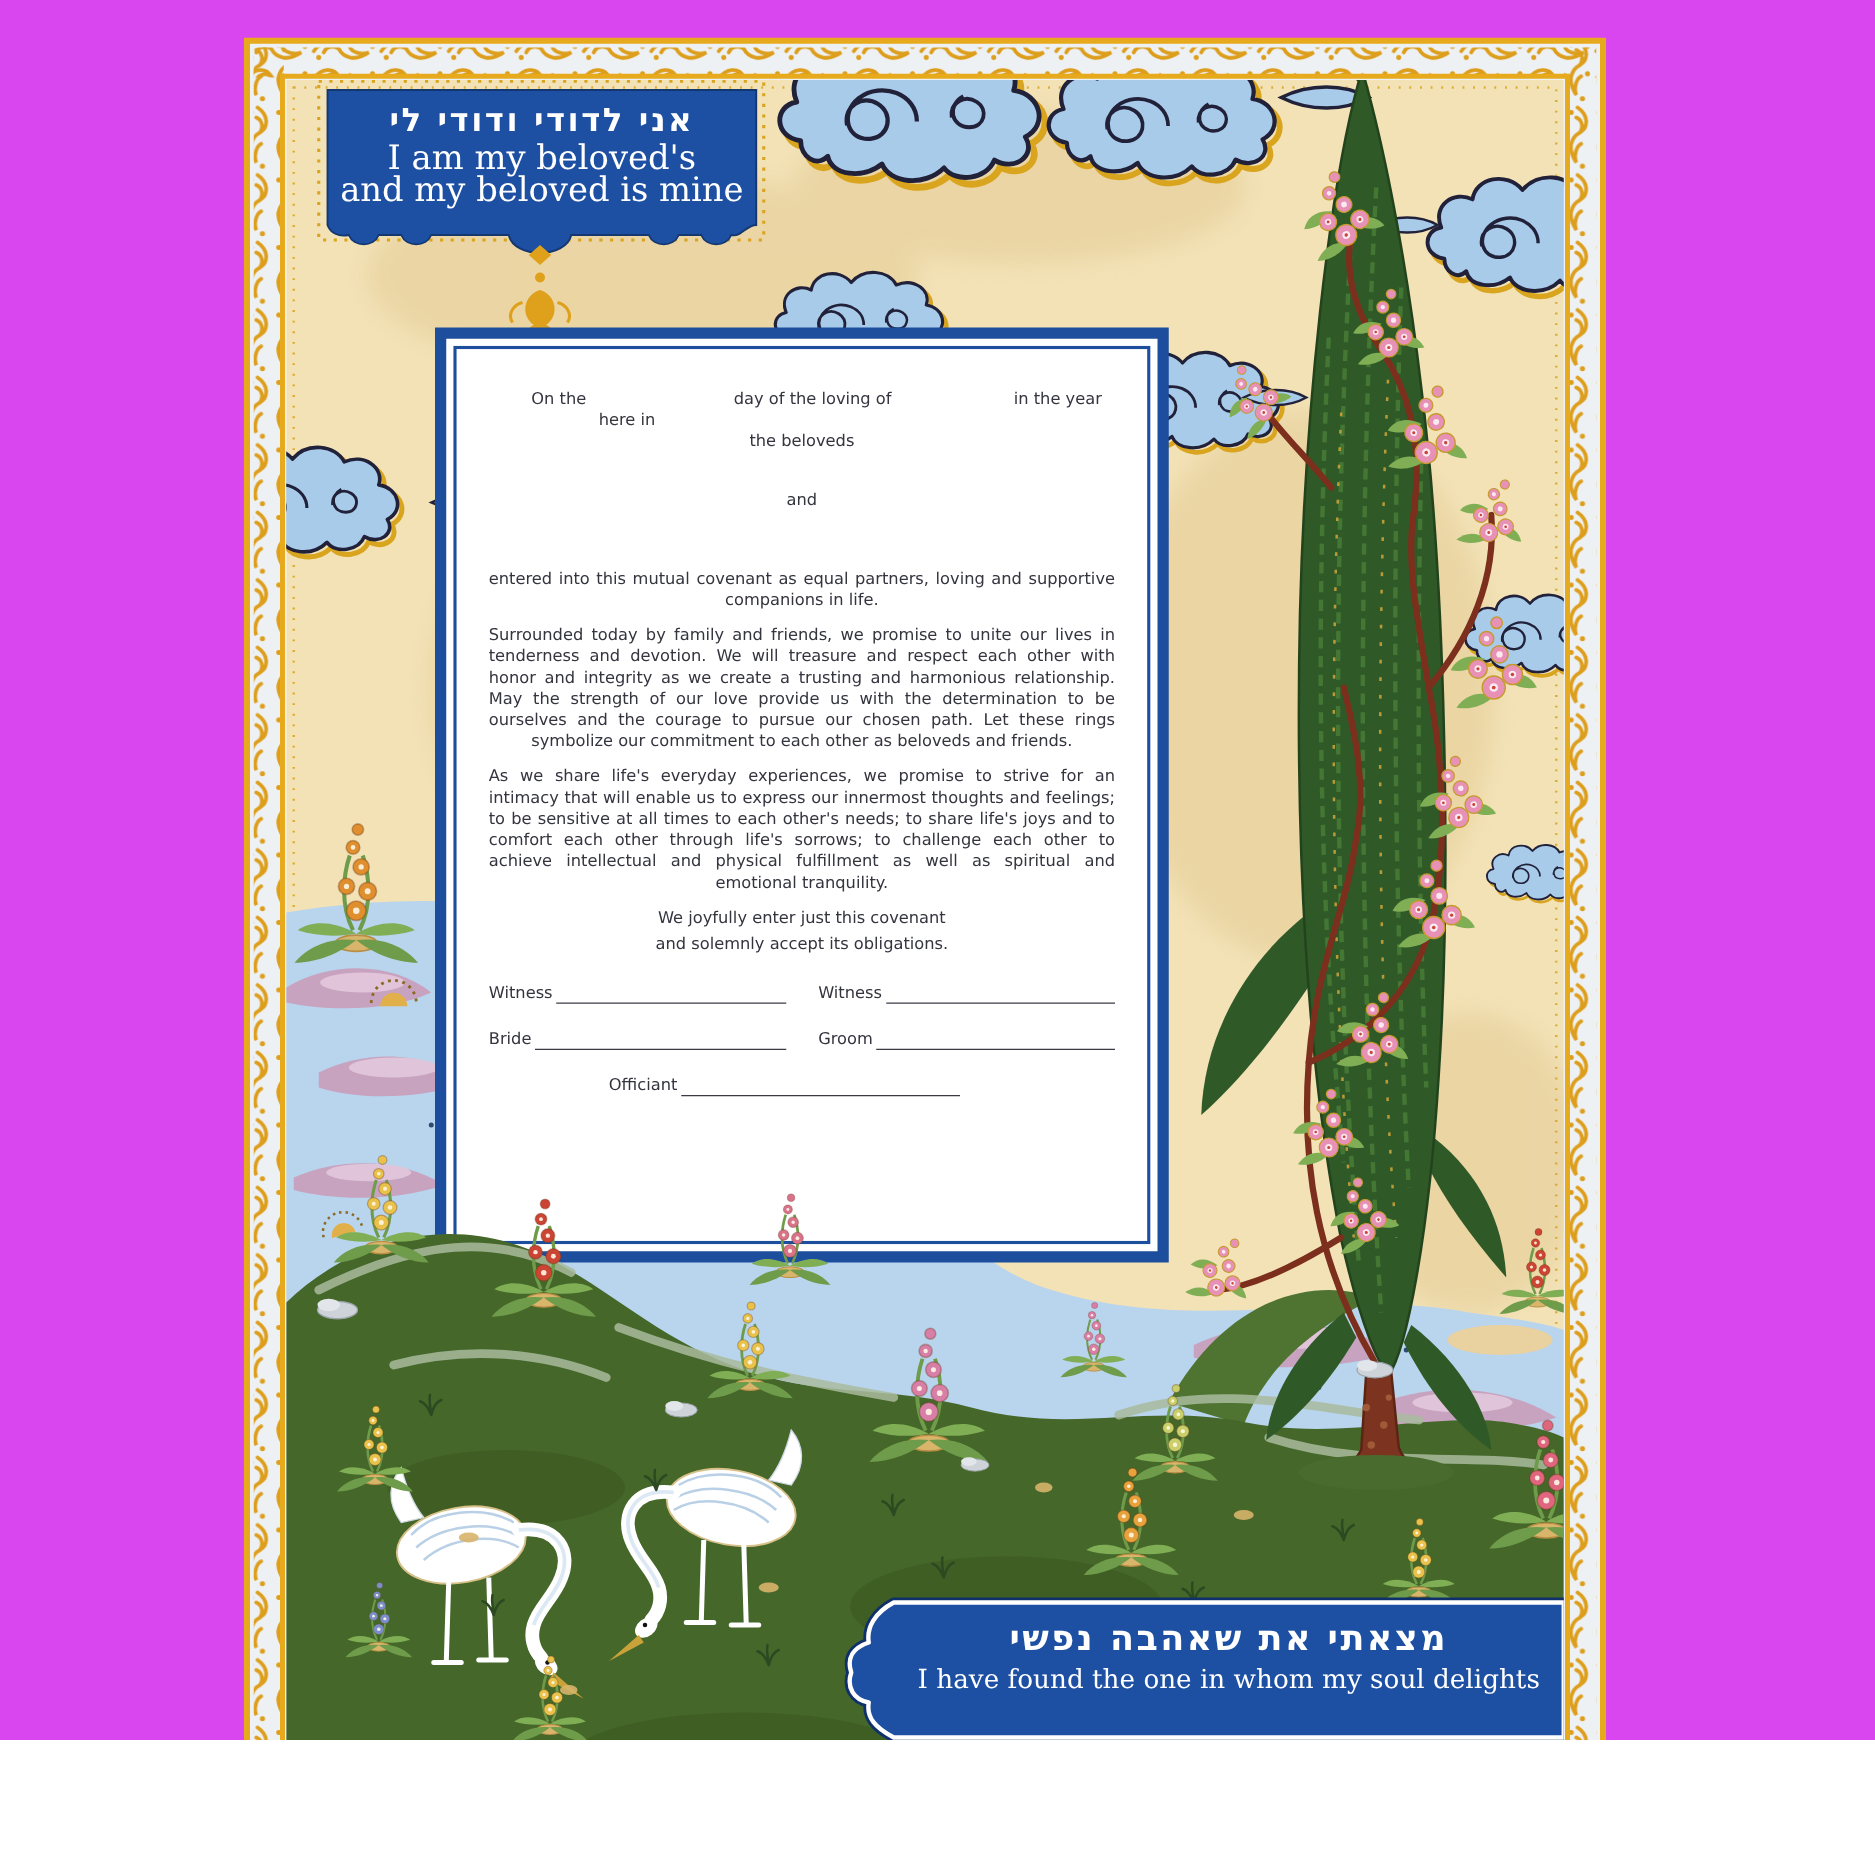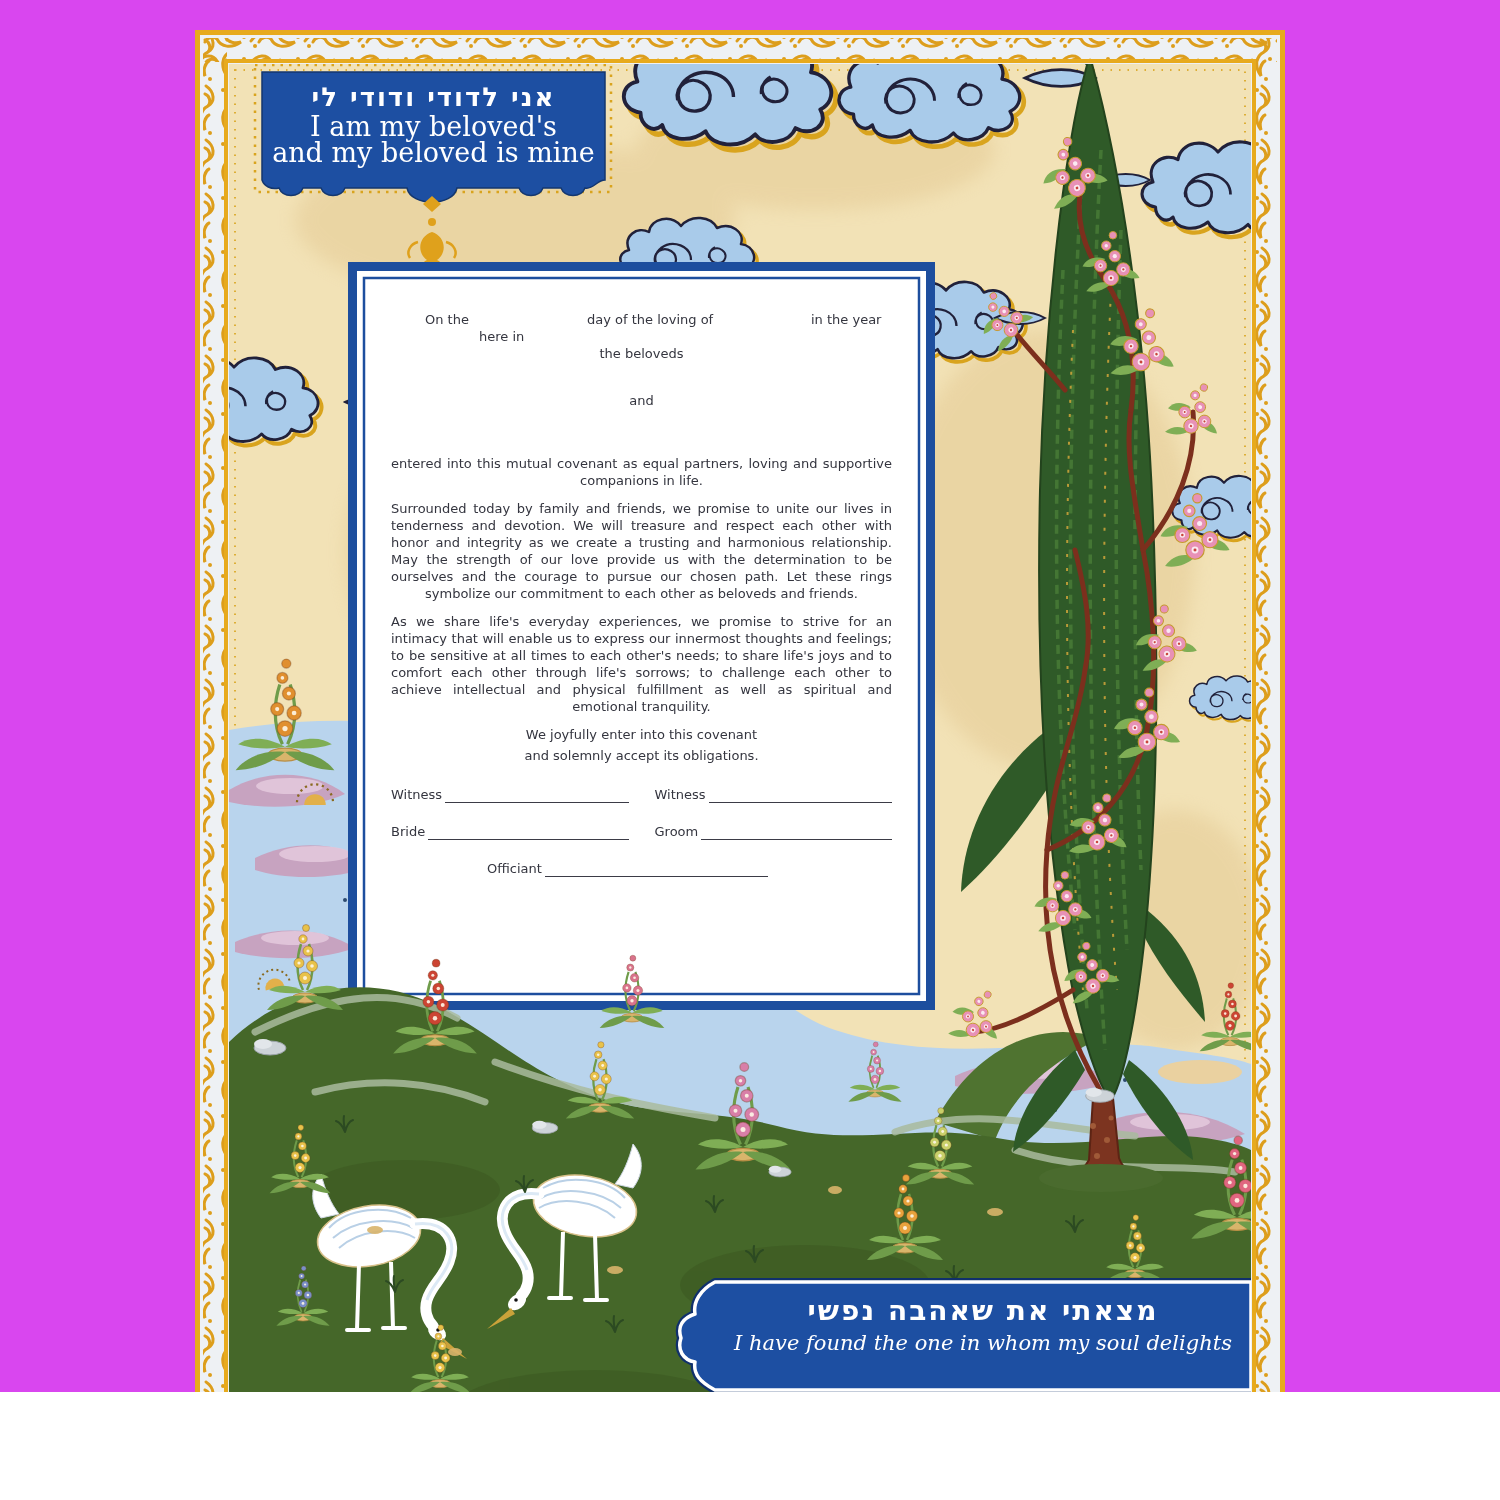--- a/index.html
+++ b/index.html
@@ -10,21 +10,21 @@
   .overlay{position:absolute;box-sizing:border-box;}
 
   
   .top-banner-text{left:67px;top:50px;width:343px;text-align:center;color:#ffffff;}
   .top-banner-text .heb{font-size:26px;font-weight:bold;letter-spacing:2px;line-height:34px;}
   .top-banner-text .eng{font-family:"DejaVu Serif",serif;font-size:27px;line-height:26px;}
 
   
   .bottom-banner-text{left:520px;top:1262px;width:536px;text-align:center;color:#ffffff;}
   .bottom-banner-text .heb{font-size:28px;font-weight:bold;letter-spacing:2px;line-height:38px;}
-  .bottom-banner-text .eng{font-family:"DejaVu Serif",serif;font-style:italic;font-size:21px;line-height:26px;}
+  .bottom-banner-text .eng{font-family:"DejaVu Serif",serif;font-size:21px;line-height:26px;}
 
   
   .panel-text{left:170px;top:265px;width:553px;height:718px;padding:16px 26px 0 26px;
               font-size:13px;line-height:1.32;color:#34353f;}
   .daterow{position:relative;height:17px;}
   .daterow span{position:absolute;white-space:nowrap;}
   .dr-onthe{left:34px;} .dr-dayof{left:196px;} .dr-year{left:420px;} .dr-herein{left:88px;}
   .centerline{text-align:center;}
   .gap34{height:30px;} .gap48{height:46px;}
   .panel-text p{margin:0 0 10px 0;text-align:justify;text-align-last:center;}
@@ -382,21 +382,21 @@
       <div class="daterow">
         <span class="dr-herein">here in</span>
       </div>
       <div class="centerline">the beloveds</div>
       <div class="gap34"></div>
       <div class="centerline">and</div>
       <div class="gap48"></div>
       <p>entered into this mutual covenant as equal partners, loving and supportive companions in life.</p>
       <p>Surrounded today by family and friends, we promise to unite our lives in tenderness and devotion. We will treasure and respect each other with honor and integrity as we create a trusting and harmonious relationship. May the strength of our love provide us with the determination to be ourselves and the courage to pursue our chosen path. Let these rings symbolize our commitment to each other as beloveds and friends.</p>
       <p>As we share life's everyday experiences, we promise to strive for an intimacy that will enable us to express our innermost thoughts and feelings; to be sensitive at all times to each other's needs; to share life's joys and to comfort each other through life's sorrows; to challenge each other to achieve intellectual and physical fulfillment as well as spiritual and emotional tranquility.</p>
-      <div class="closing">We joyfully enter into this covenant</div>
+      <div class="closing">We joyfully enter just this covenant</div>
       <div class="closing">and solemnly accept its obligations.</div>
       <div class="sigs">
         <div class="sigrow">
           <div class="sig">
             <span class="lab">Witness</span>
             <span class="line"></span>
           </div>
           <div class="sig">
             <span class="lab">Witness</span>
             <span class="line"></span>

